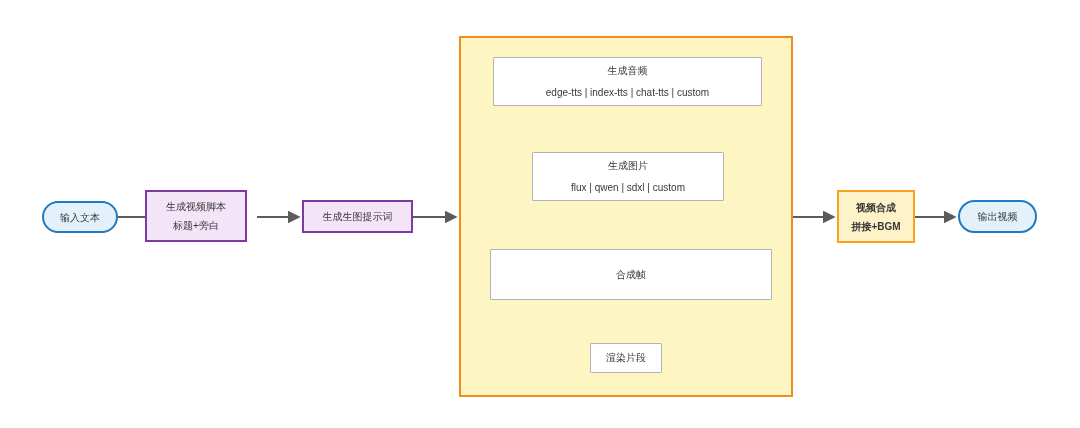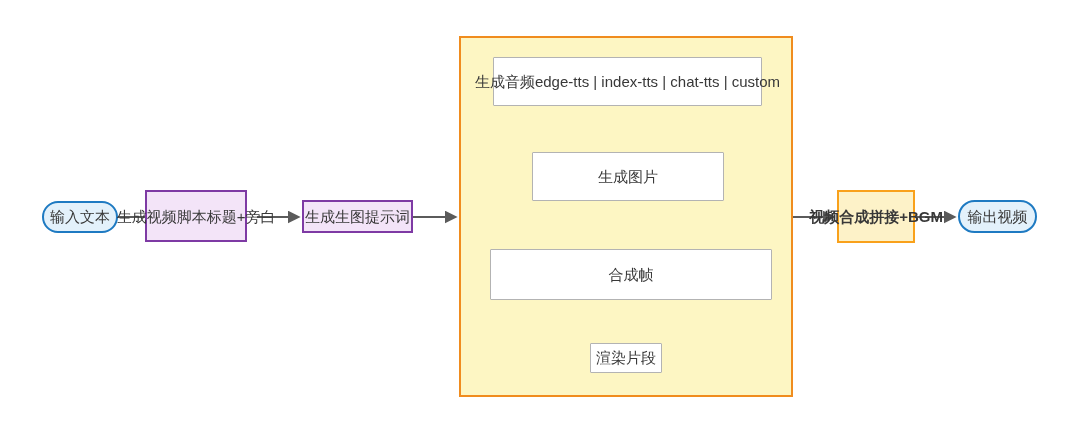--- a/index.html
+++ b/index.html
@@ -10,26 +10,26 @@
     background: var(--canvas_bg, #ffffff);
     font-family: "Liberation Sans", "DejaVu Sans", sans-serif;
     overflow: hidden;
   }
   .edges { position: absolute; left: 0; top: 0; width: 1080px; height: 428px; }
   .edges line { stroke: var(--arrow, #5b5b5b); stroke-width: 2; }
   .node {
     position: absolute;
     box-sizing: border-box;
     display: flex;
-    flex-direction: row;
+    flex-direction: column;
     align-items: center;
     justify-content: center;
     text-align: center;
     color: var(--text, #383838);
-    font-size: 15px;
+    font-size: 10px;
     line-height: 19px;
     white-space: nowrap;
   }
   .pill {
     background: var(--blue_fill, #e3f1fb);
     border: 2px solid var(--blue_border, #1e7ac2);
     border-radius: 17px;
   }
   .purple {
     background: var(--purple_fill, #f3e4f8);
@@ -89,20 +89,21 @@
     <span>生成生图提示词</span>
   </div>
 
   <div class="node white" style="left:493px; top:57px; width:269px; height:49px;">
     <div>生成音频</div>
     <div>edge-tts | index-tts | chat-tts | custom</div>
   </div>
 
   <div class="node white" style="left:532px; top:152px; width:192px; height:49px;">
     <div>生成图片</div>
+    <div>flux | qwen | sdxl | custom</div>
   </div>
 
   <div class="node white" style="left:490px; top:249px; width:282px; height:51px;">
     <div>合成帧</div>
   </div>
 
   <div class="node white" style="left:590px; top:343px; width:72px; height:30px;">
     <span>渲染片段</span>
   </div>
 

